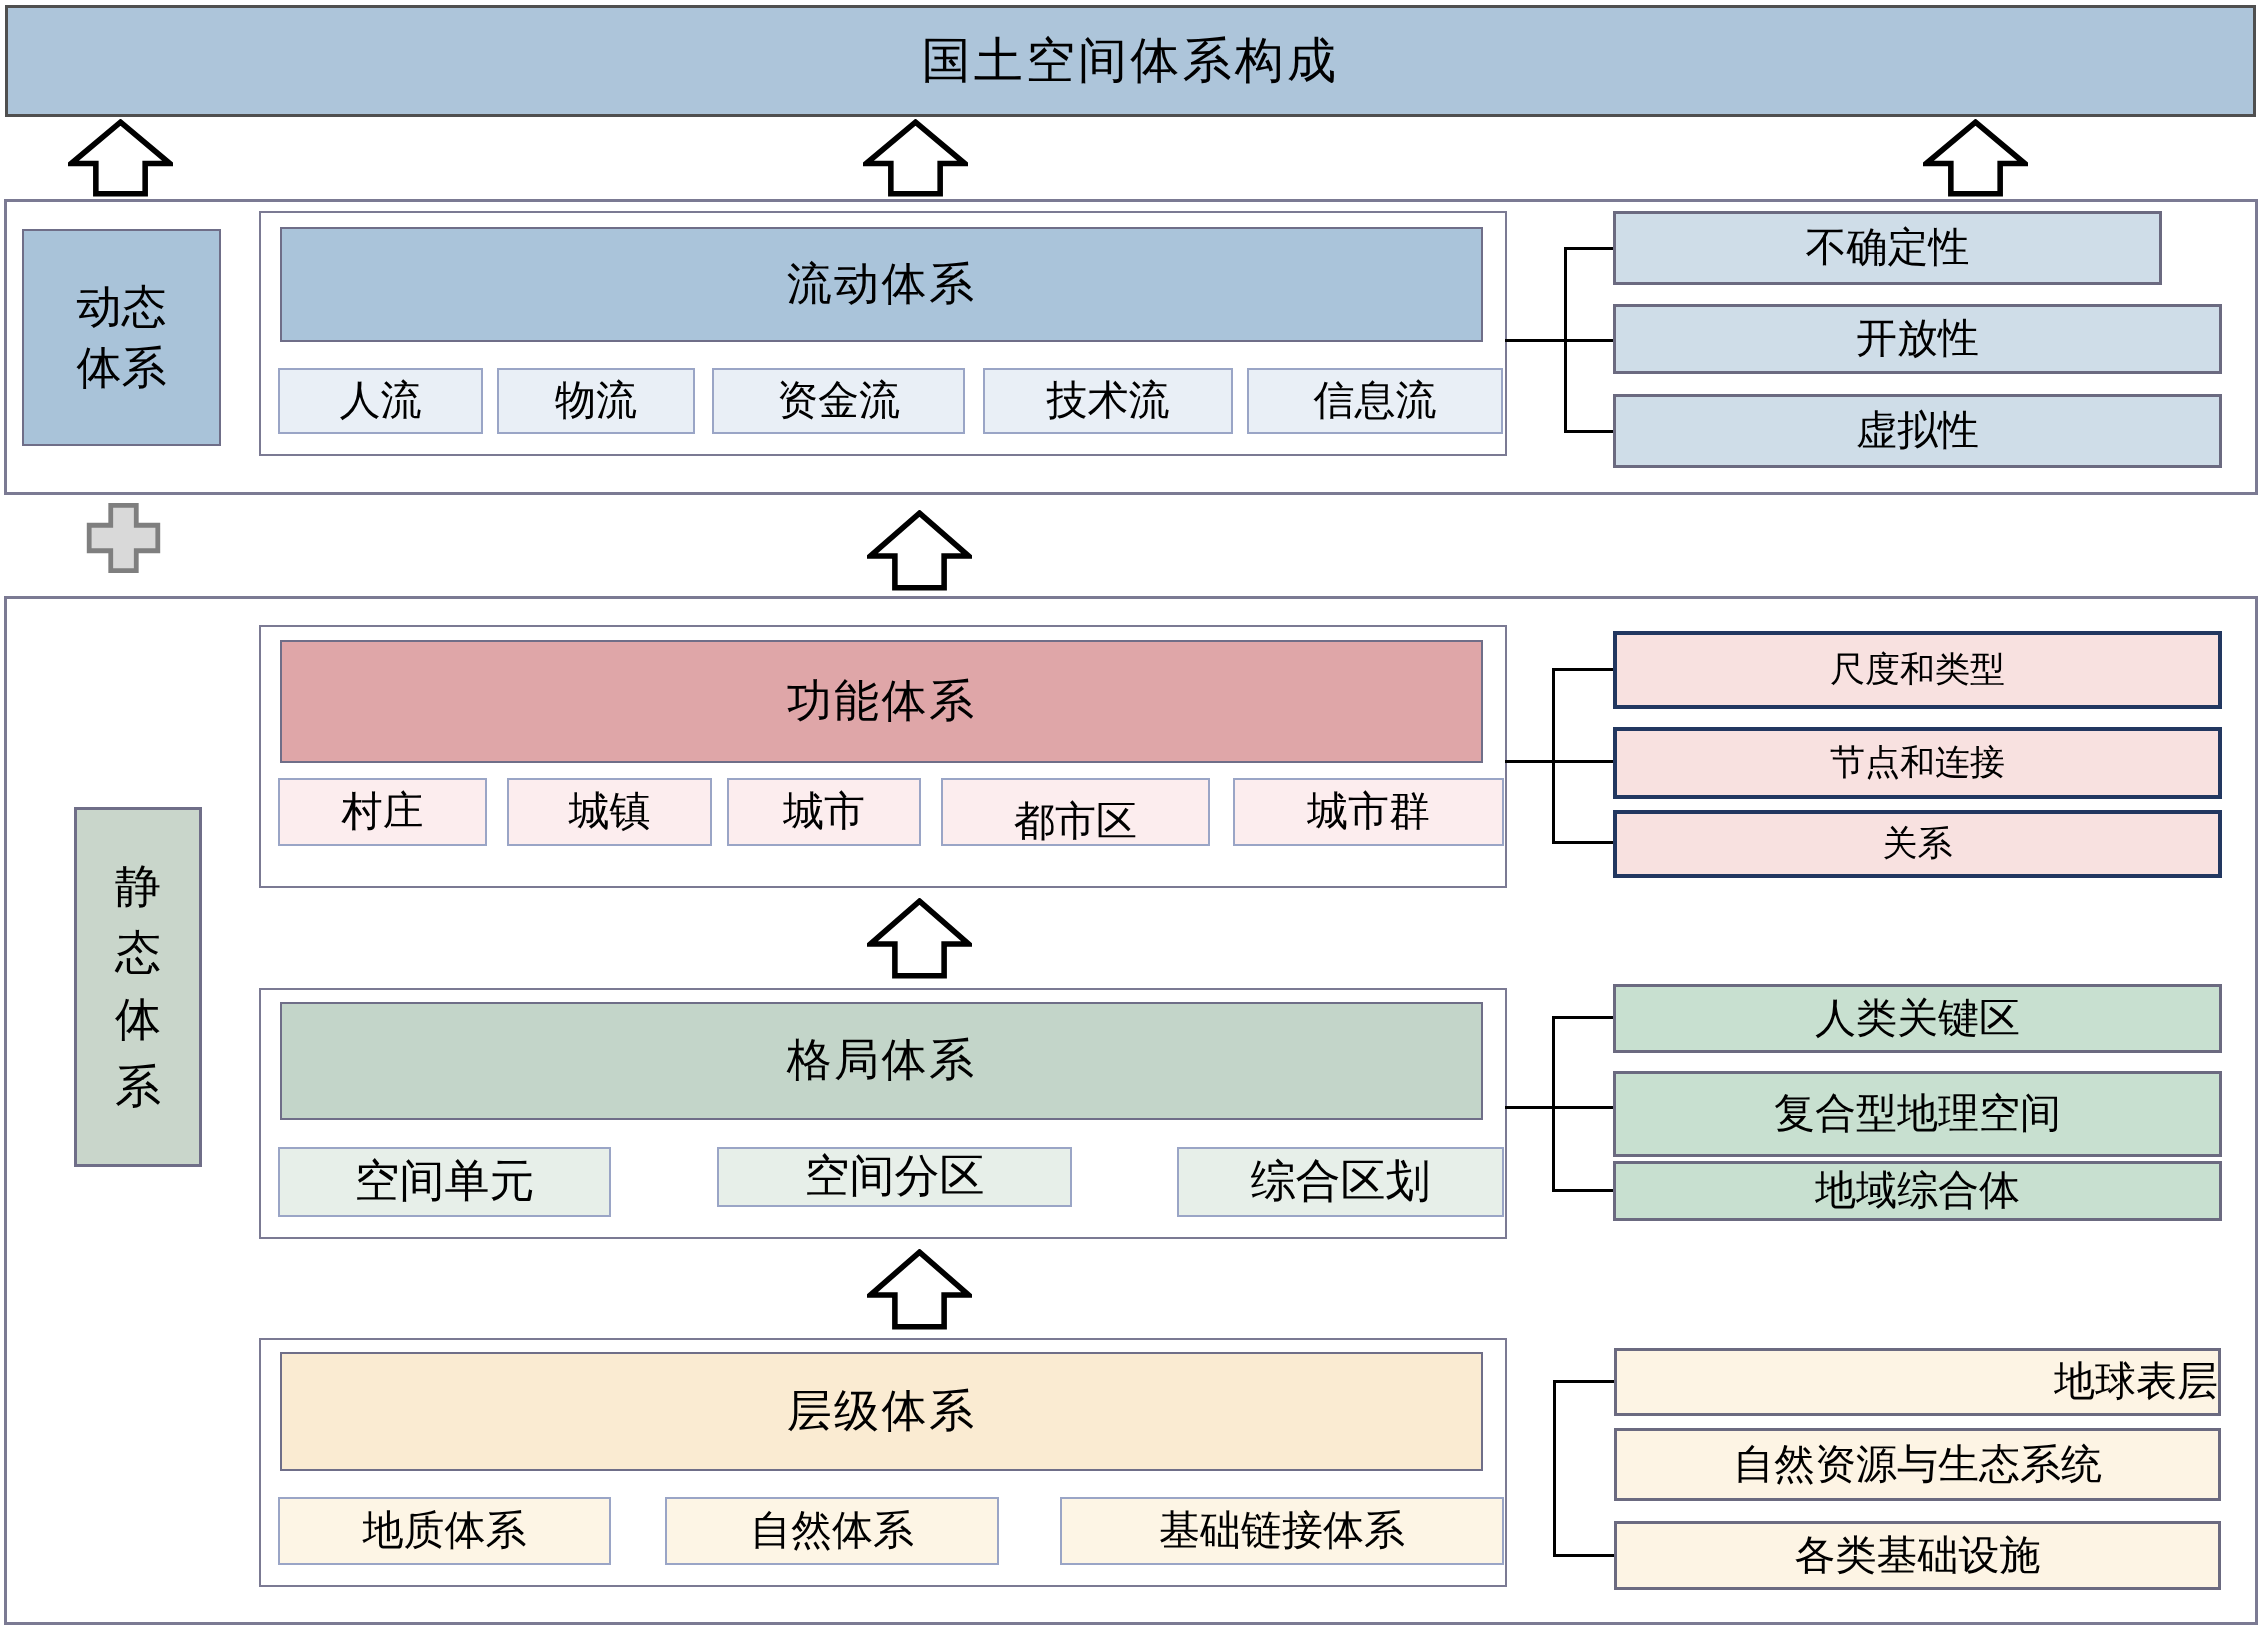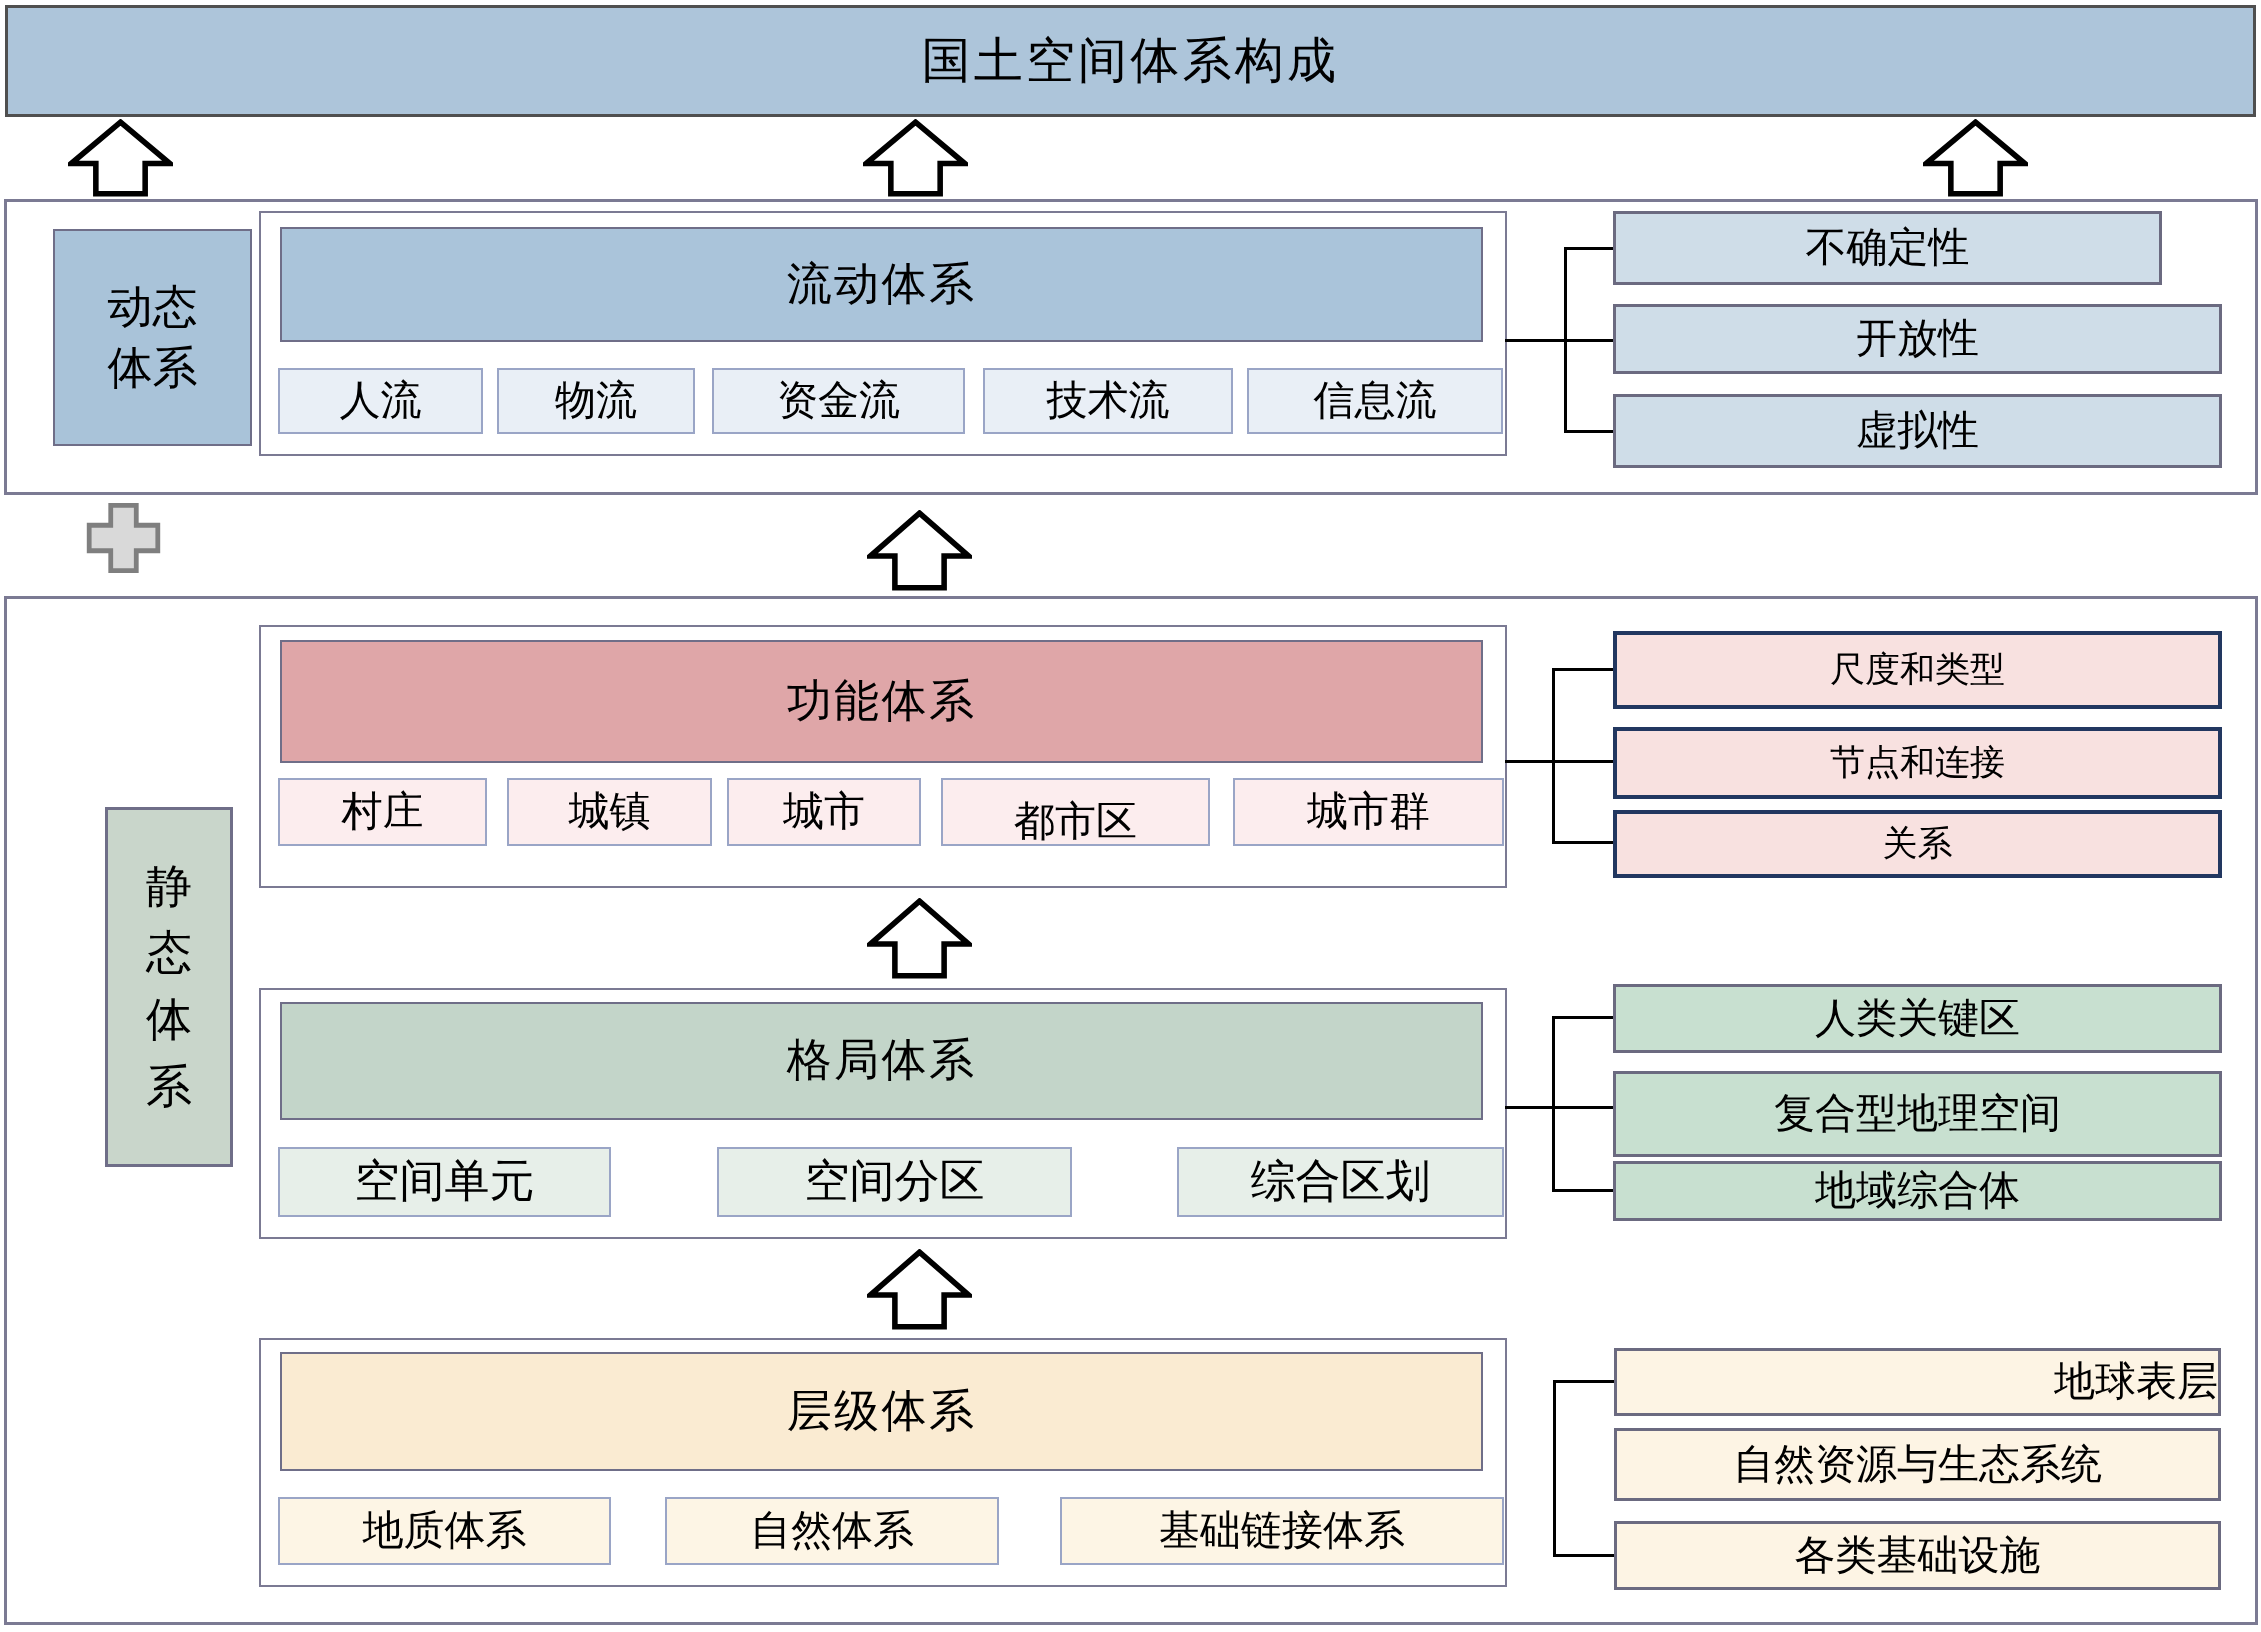--- a/index.html
+++ b/index.html
@@ -30,21 +30,21 @@
   
   .green-bar{background:#c3d5c9;border:2.4px solid #6f6e88;font-size:45px;letter-spacing:2.4px;}
   .green-side{background:#c9d6cb;border:3.2px solid #6f6e88;font-size:46px;}
   .green-item{background:#e7efe9;border:2.4px solid #9aa5c6;font-size:45px;}
   .green-trait{background:#c8e0d0;border:3.2px solid #6b6a80;font-size:41px;}
   
   .cream-bar{background:#faebd2;border:2.4px solid #6f6e88;font-size:45px;letter-spacing:2.4px;}
   .cream-item{background:#fdf5e5;border:2.4px solid #9aa5c6;font-size:41px;}
   .cream-trait{background:#fdf4e4;border:3.2px solid #6b6a80;font-size:41px;}
   
-  .stack{word-break:break-all;margin-left:31px;}
+  .stack{word-break:break-all;}
   .stack-inner{width:99px;line-height:1.35;}
   .vstack-inner{width:49px;line-height:1.45;}
   
   .conn{position:absolute;background:#000000;}
   .arrow-svg,.plus-svg{position:absolute;display:block;}
 </style>
 </head>
 <body>
 
 <div id="canvas">
@@ -159,21 +159,21 @@
     <polygon points="66,4 128,58 97,58 97,98 35,98 35,58 4,58" fill="#ffffff" stroke="#000000" stroke-width="7"></polygon>
   </svg>
 
   <div class="abs inner-frame" style="left:259px;top:988px;width:1248px;height:251px;"></div>
   <div class="cell green-bar" style="left:280px;top:1002px;width:1203px;height:118px;">
     <span>格局体系</span>
   </div>
   <div class="cell green-item" style="left:278px;top:1147px;width:333px;height:70px;">
     <span>空间单元</span>
   </div>
-  <div class="cell green-item" style="left:717px;top:1147px;width:355px;height:70px;justify-content:center;">
+  <div class="cell green-item" style="left:717px;top:1147px;width:355px;height:60px;justify-content:center;">
     <span>空间分区</span>
   </div>
   <div class="cell green-item" style="left:1177px;top:1147px;width:327px;height:70px;">
     <span>综合区划</span>
   </div>
 
   <div class="conn" style="left:1505px;top:1106px;width:108px;height:3.2px;"></div>
   <div class="conn" style="left:1552px;top:1016px;width:3.2px;height:176px;"></div>
   <div class="conn" style="left:1552px;top:1016px;width:61px;height:3.2px;"></div>
   <div class="conn" style="left:1552px;top:1189px;width:61px;height:3.2px;"></div>

